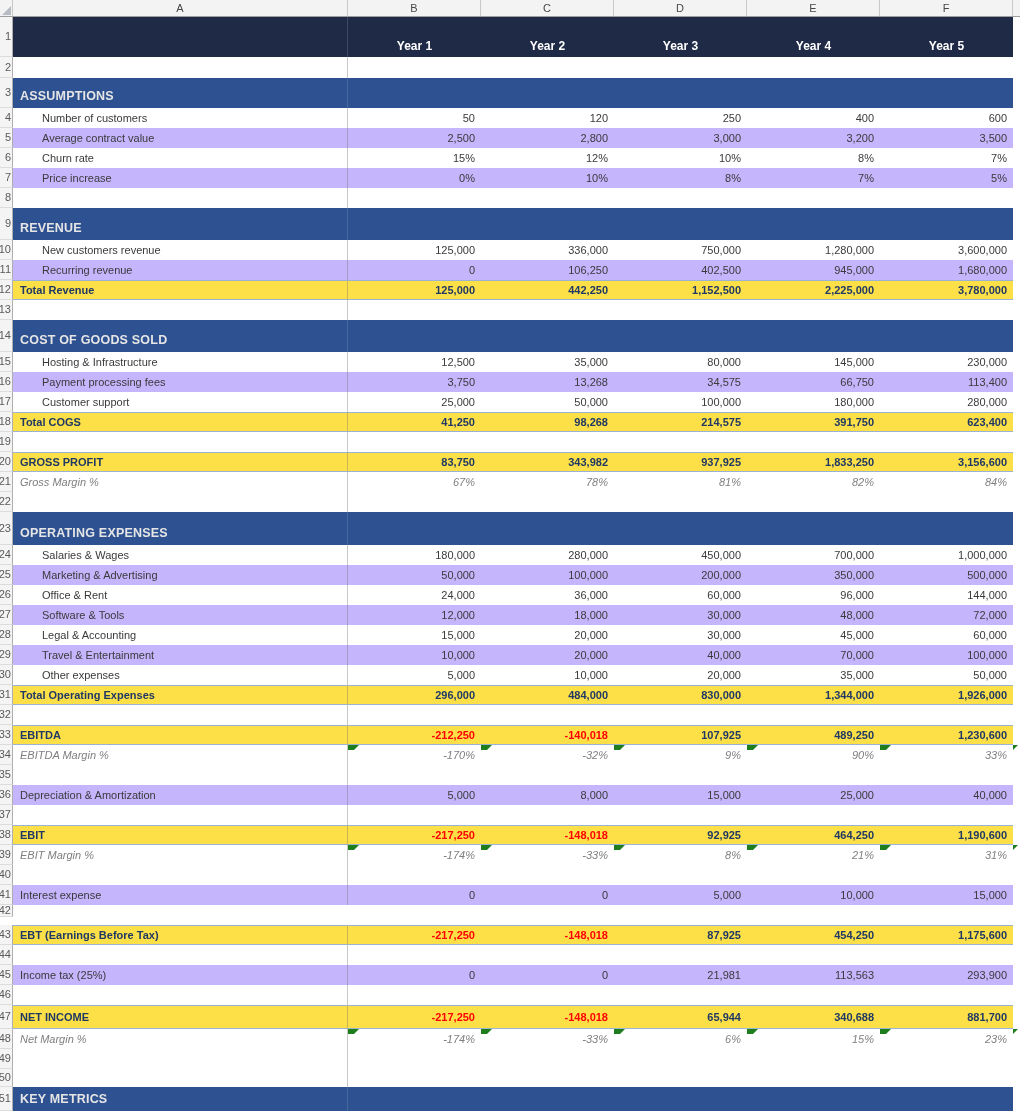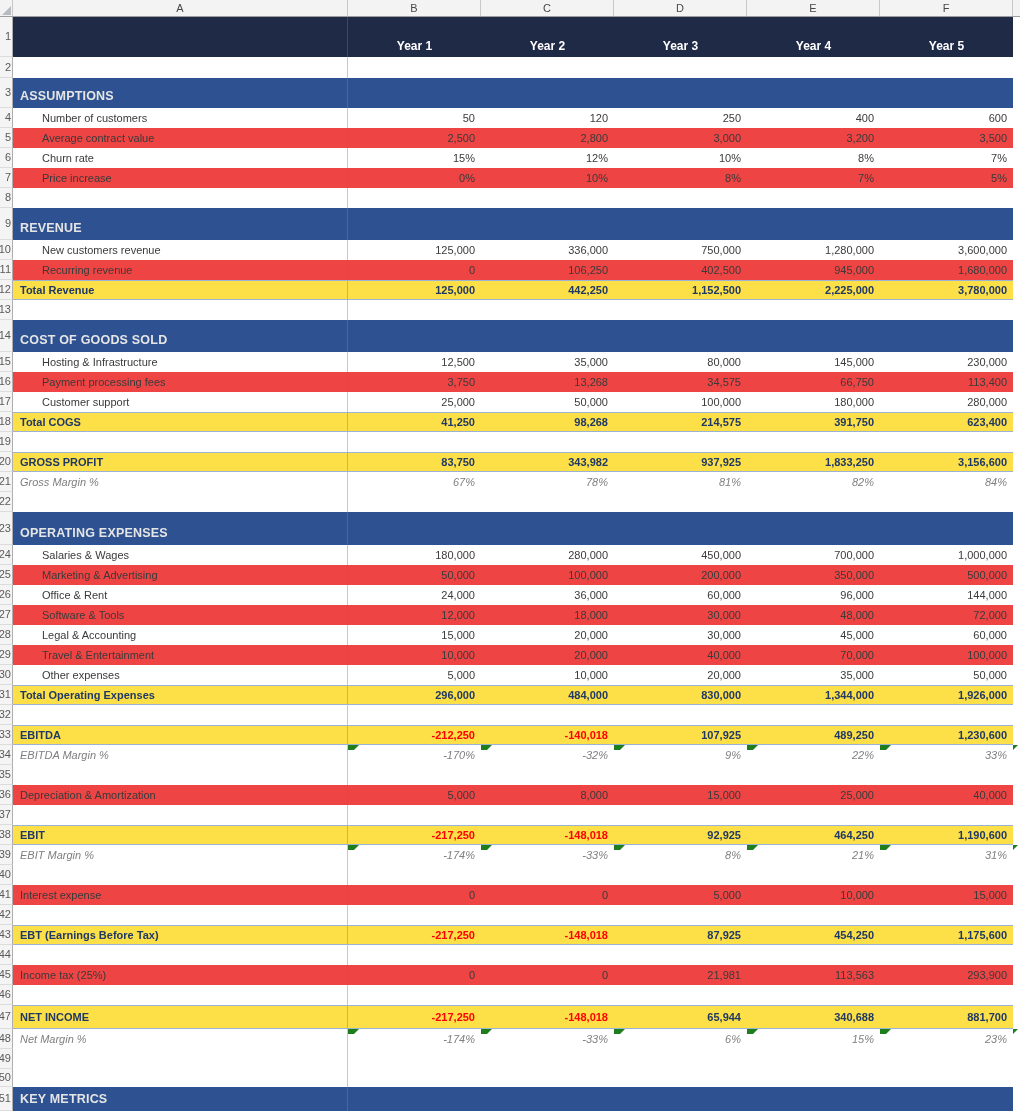--- a/index.html
+++ b/index.html
@@ -25,21 +25,21 @@
   .cell-a{width:335px;border-right:1px solid rgba(110,110,110,0.38);}
   .cell-v{width:133px;justify-content:flex-end;}
   .cell-v:last-of-type{border-right:1px solid rgba(110,110,110,0.30);}
   .sliver{width:7px;background:#fff;box-sizing:border-box;position:relative;}
 
   .lbl{font-size:11px;color:#3a3a3a;padding-left:7px;white-space:nowrap;line-height:1;}
   .indent .lbl{padding-left:29px;}
   .cell-v span{font-size:11px;color:#3a3a3a;padding-right:6px;white-space:nowrap;line-height:1;}
 
   
-  .shade-gray .cell{background:#ef4444;}
+  .shade-gray .cell{background:#c4b5fd;}
 
   
   .kind-title .cell{background:#1f2a47;align-items:flex-end;padding-bottom:5px;}
   .kind-title .cell-a{border-right:1px solid rgba(255,255,255,0.14);}
   .kind-title .cell-v{justify-content:center;}
   .kind-title .cell-v span{color:#ffffff;font-weight:bold;font-size:12px;padding-right:0;}
 
   
   .kind-section .cell{background:#2e5291;align-items:flex-end;padding-bottom:6px;}
   .kind-section .cell-a{border-right:1px solid rgba(255,255,255,0.12);}
@@ -713,21 +713,21 @@
         </div>
         <div class="cell cell-v">
           <span>-32%</span>
           <span class="tri"></span>
         </div>
         <div class="cell cell-v">
           <span>9%</span>
           <span class="tri"></span>
         </div>
         <div class="cell cell-v">
-          <span>22%</span>
+          <span>90%</span>
           <span class="tri"></span>
         </div>
         <div class="cell cell-v">
           <span>33%</span>
           <span class="tri"></span>
         </div>
         <div class="sliver">
           <span class="tri"></span>
         </div>
       </div>
@@ -855,21 +855,21 @@
           <span>5,000</span>
         </div>
         <div class="cell cell-v">
           <span>10,000</span>
         </div>
         <div class="cell cell-v">
           <span>15,000</span>
         </div>
         <div class="sliver"></div>
       </div>
-      <div class="row kind-blank" style="height: 20px;">
+      <div class="row kind-blank" style="height: 20px; flex-direction: column;">
         <div class="gutter-cell">42</div>
         <div class="cell cell-a">
           <span class="lbl"></span>
         </div>
         <div class="cell cell-v"></div>
         <div class="cell cell-v"></div>
         <div class="cell cell-v"></div>
         <div class="cell cell-v"></div>
         <div class="cell cell-v"></div>
         <div class="sliver"></div>

